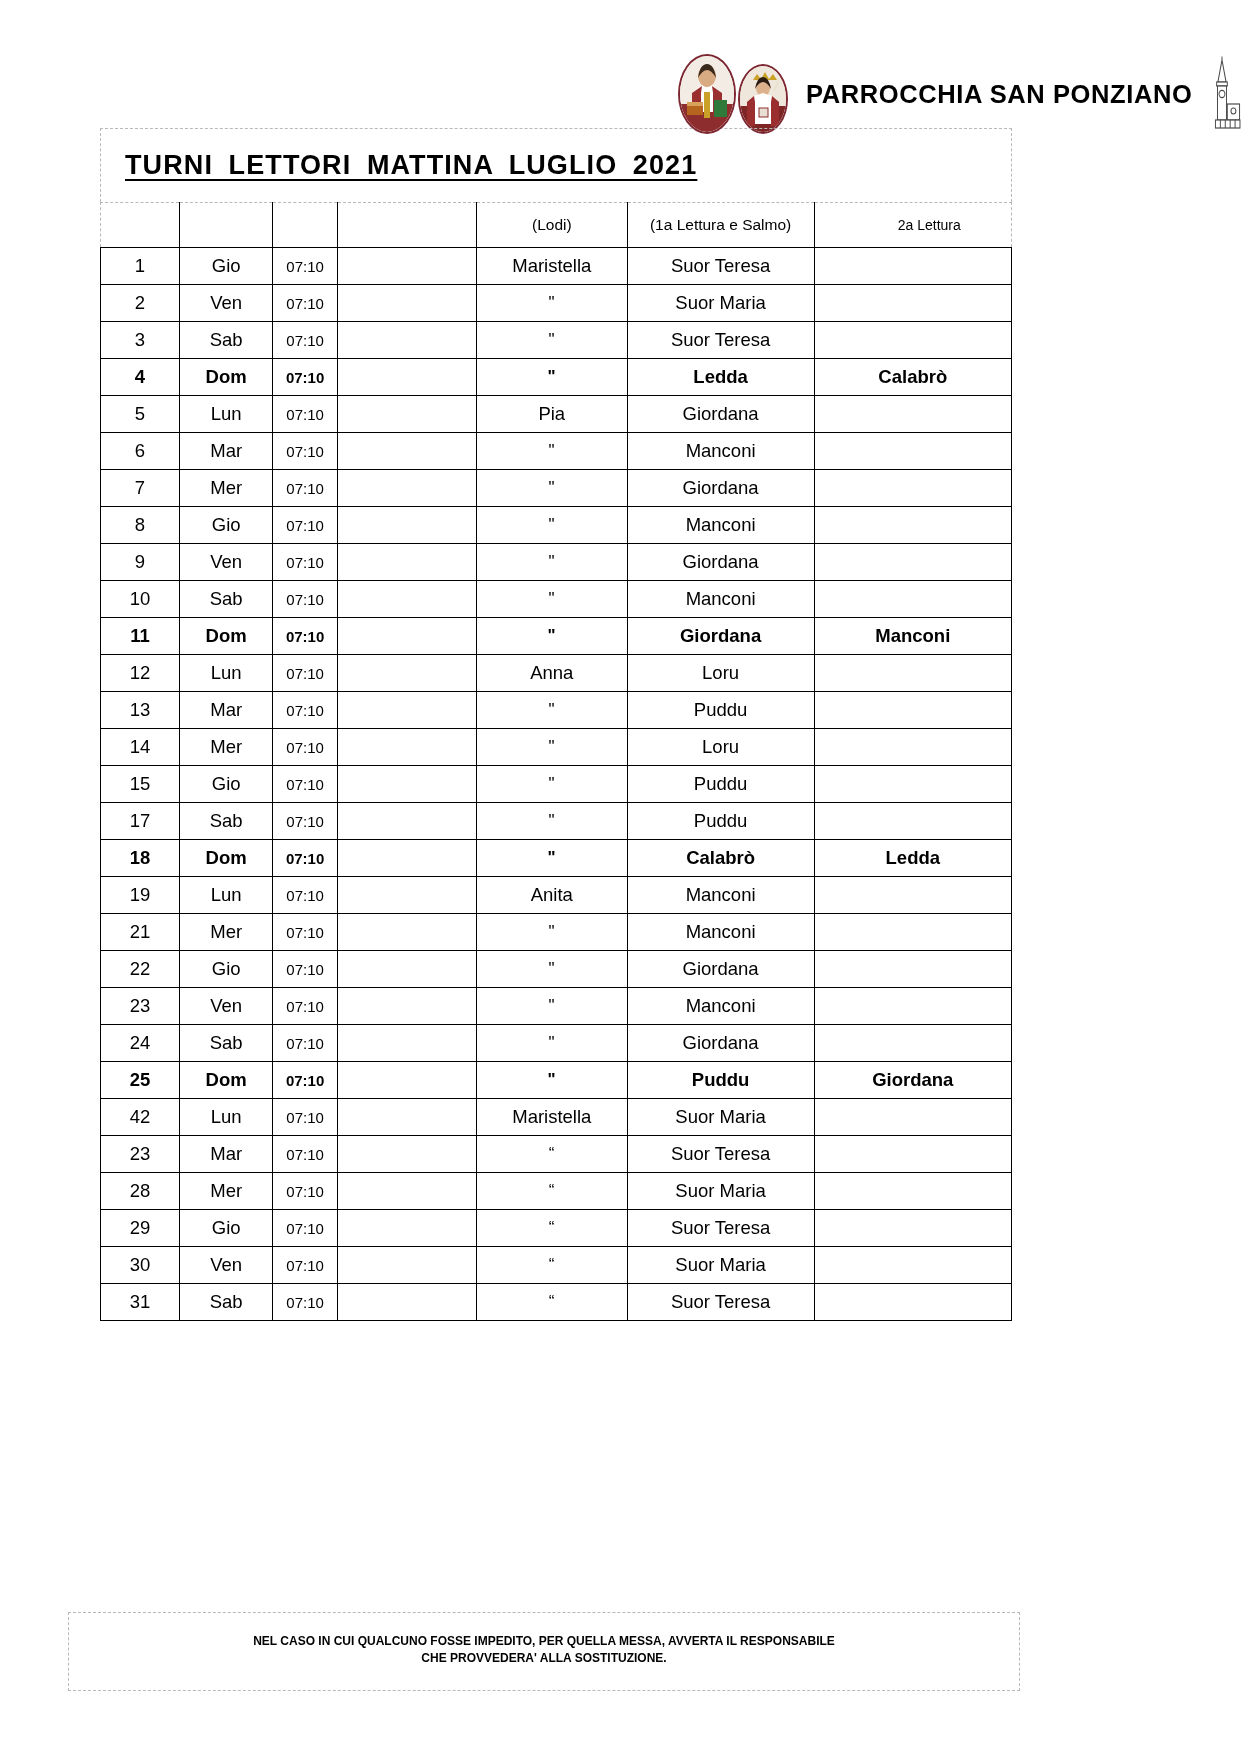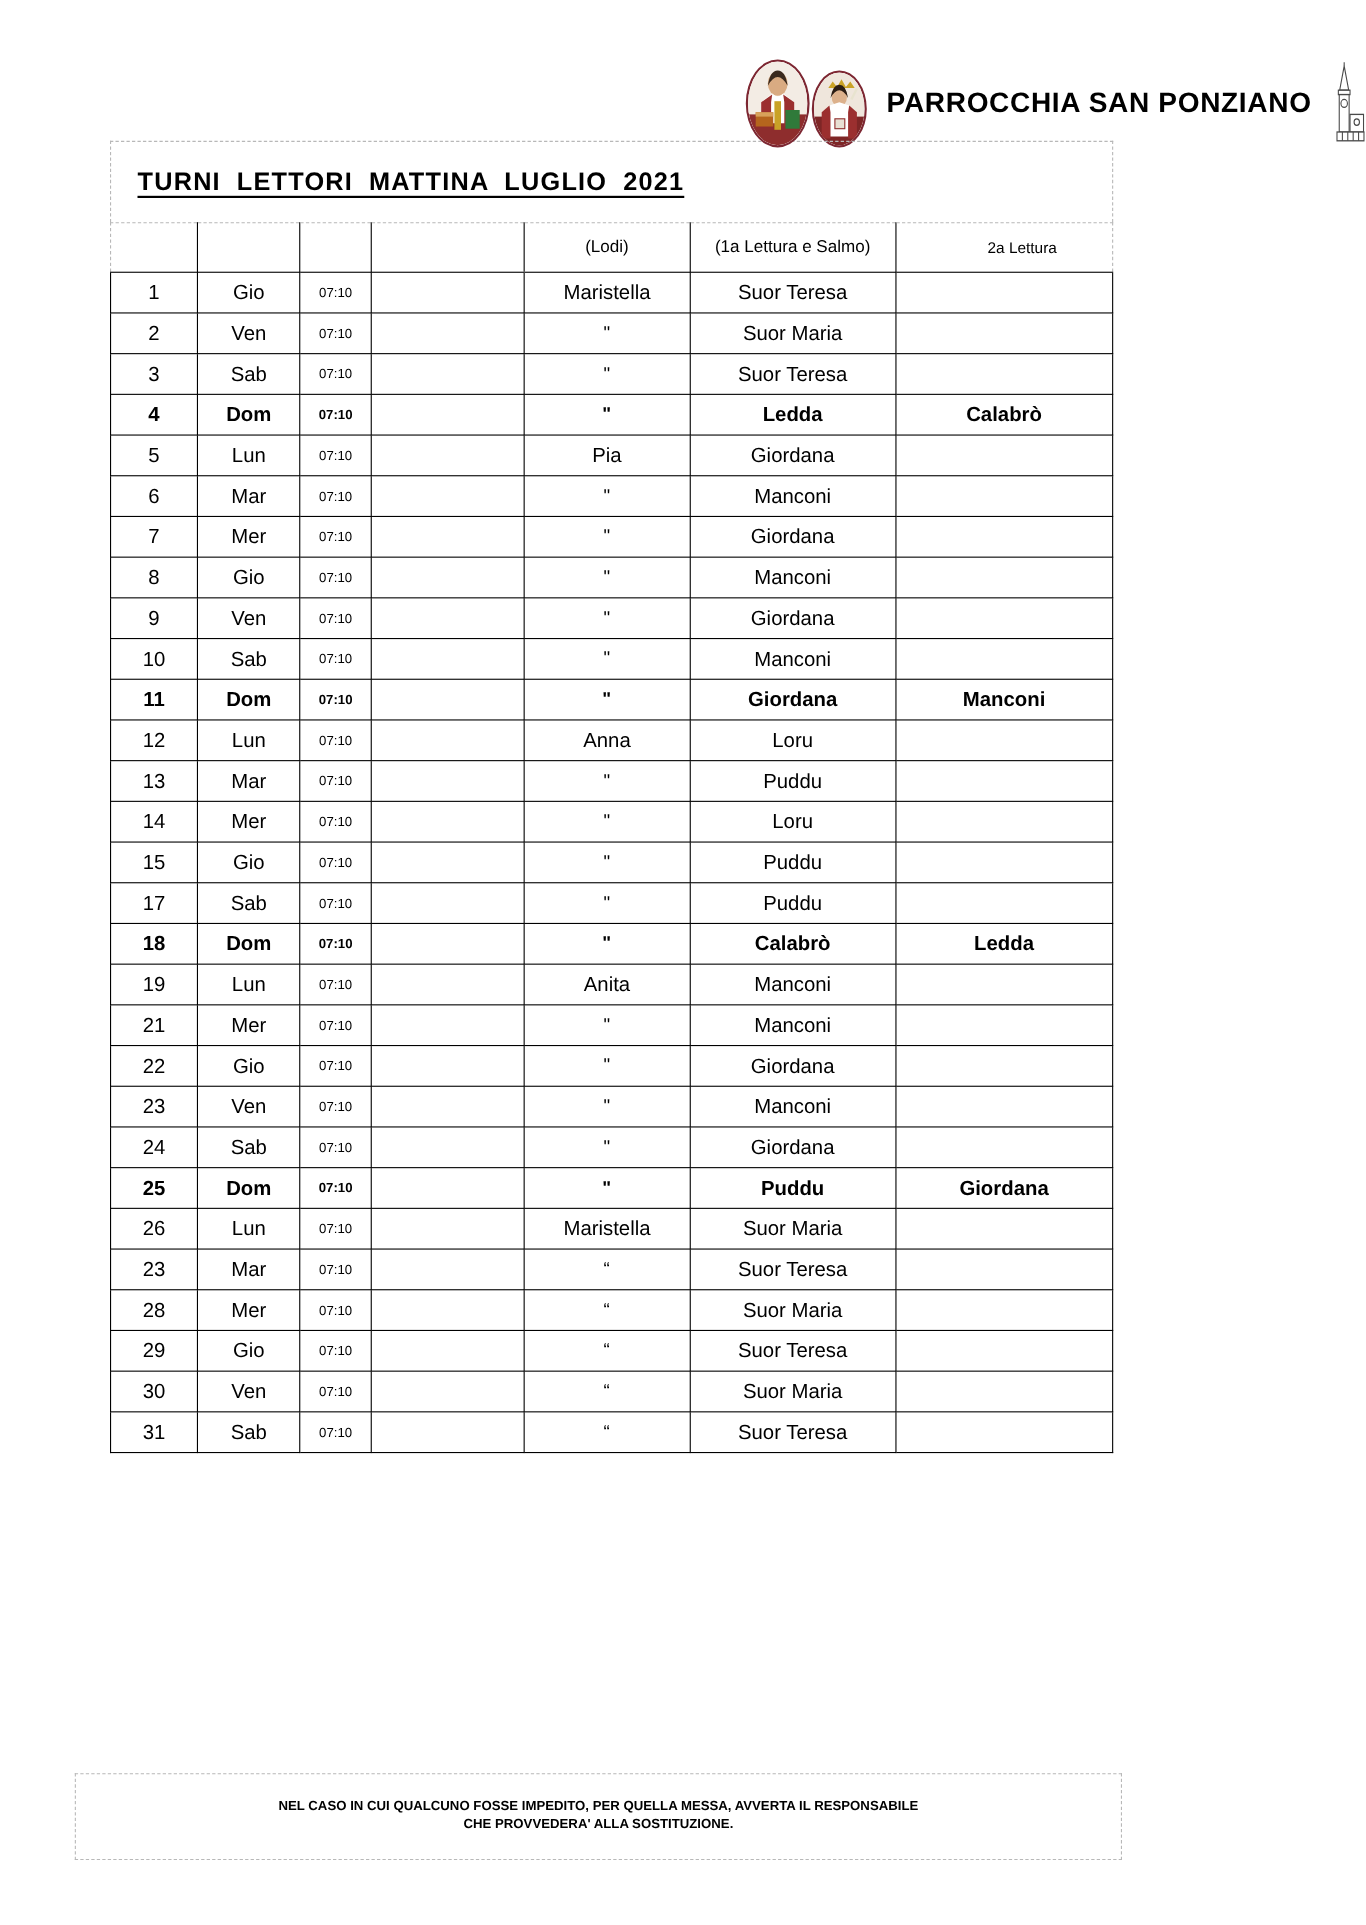--- a/index.html
+++ b/index.html
@@ -74,21 +74,21 @@
     width: 912px;
     height: 74px;
     border: 1px dashed #b8b8b8;
     border-bottom: none;
     box-sizing: border-box;
     display: flex;
     align-items: center;
   }
   .title-text {
     margin-left: 24px;
-    font-size: 23px;
+    font-size: 27px;
     font-weight: bold;
     letter-spacing: 1.1px;
     word-spacing: 7px;
     text-decoration: underline;
     text-underline-offset: 5px;
     font-family: "Liberation Sans", sans-serif;
   }
 
   
   table.schedule {
@@ -125,21 +125,21 @@
   }
   tr.head td.open-left  { border-left: 1px dashed #b8b8b8; }
   tr.head td.open-right { border-right: 1px dashed #b8b8b8; padding-left: 33px; }
   tr.head td.noside { border-left: none; border-right: none; }
   tr.head td.hdr-lodi,
   tr.head td.hdr-first { font-size: 15.5px; }
   tr.head td.hdr-second { font-size: 14px; }
 
   tr.sunday td { font-weight: bold; }
 
-  td.time { font-size: 12px; }
+  td.time { font-size: 15px; }
   td.ditto { font-size: 17px; letter-spacing: 0.5px; }
 
   
   .footer-note {
     position: absolute;
     top: 1612px;
     left: 68px;
     width: 952px;
     box-sizing: border-box;
     border: 1px dashed #b8b8b8;
@@ -435,21 +435,21 @@
       <tr class="sunday">
         <td>25</td>
         <td>Dom</td>
         <td class="time">07:10</td>
         <td></td>
         <td class="ditto">"</td>
         <td>Puddu</td>
         <td>Giordana</td>
       </tr>
       <tr>
-        <td>26</td>
+        <td>42</td>
         <td>Lun</td>
         <td class="time">07:10</td>
         <td></td>
         <td>Maristella</td>
         <td>Suor Maria</td>
         <td></td>
       </tr>
       <tr>
         <td>23</td>
         <td>Mar</td>

